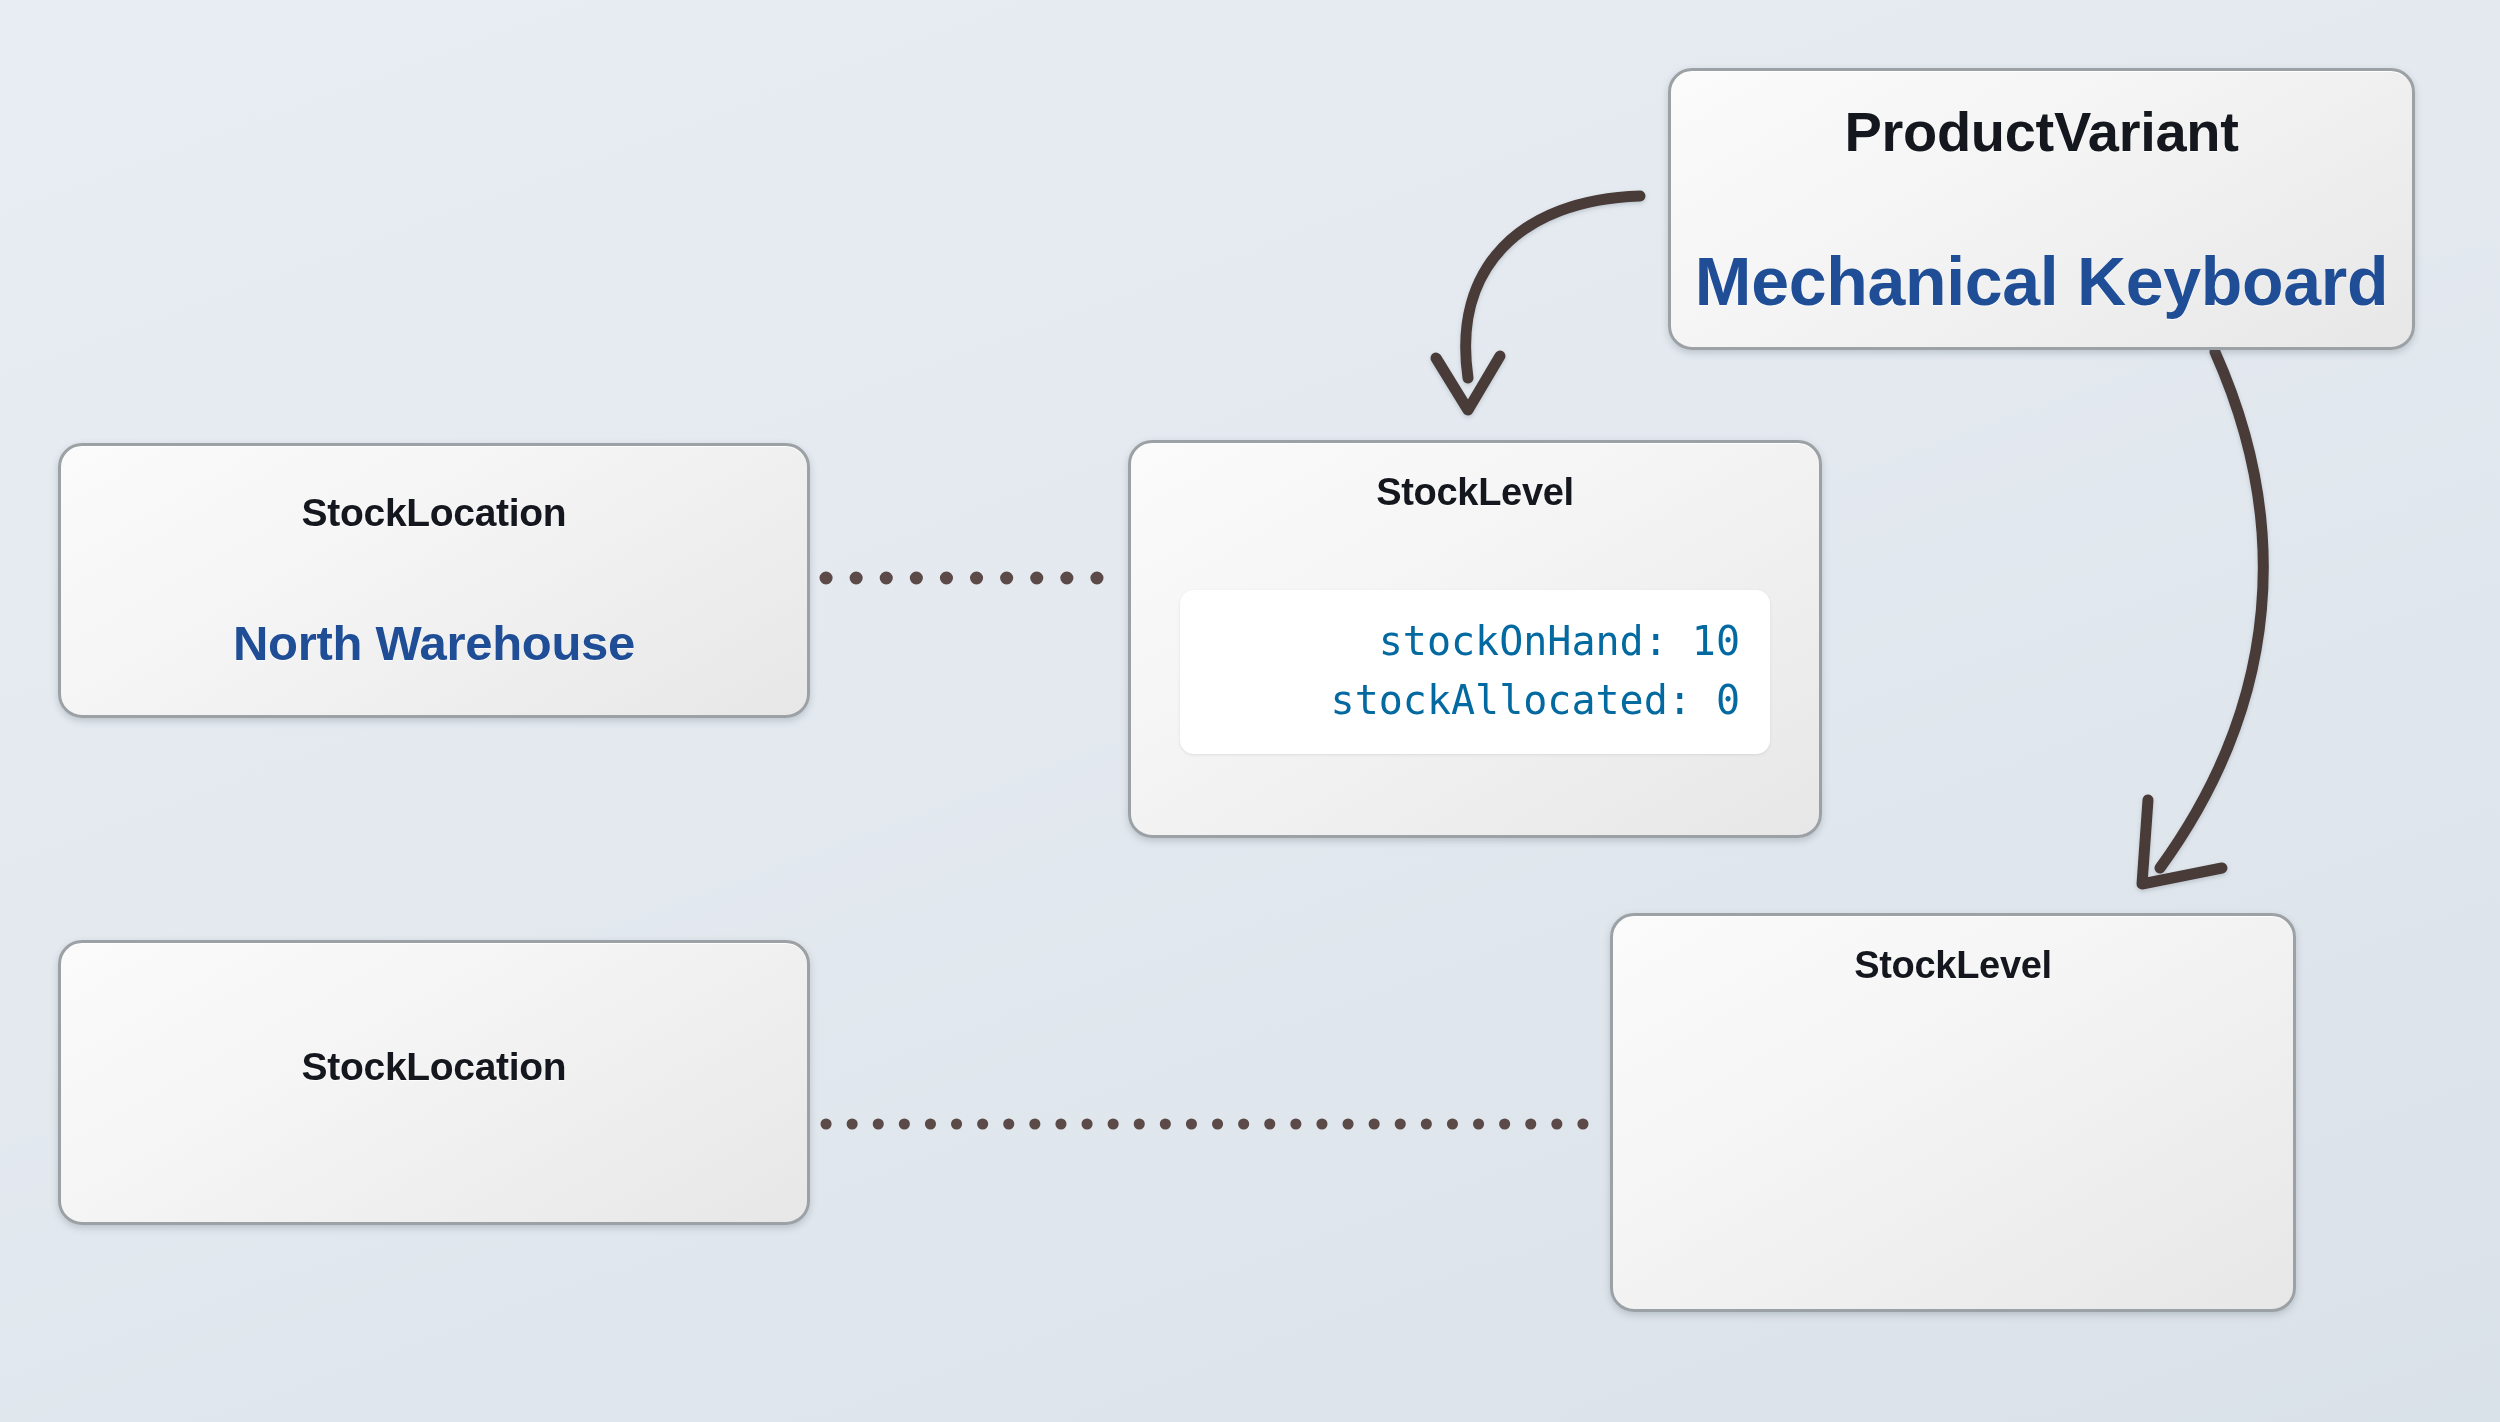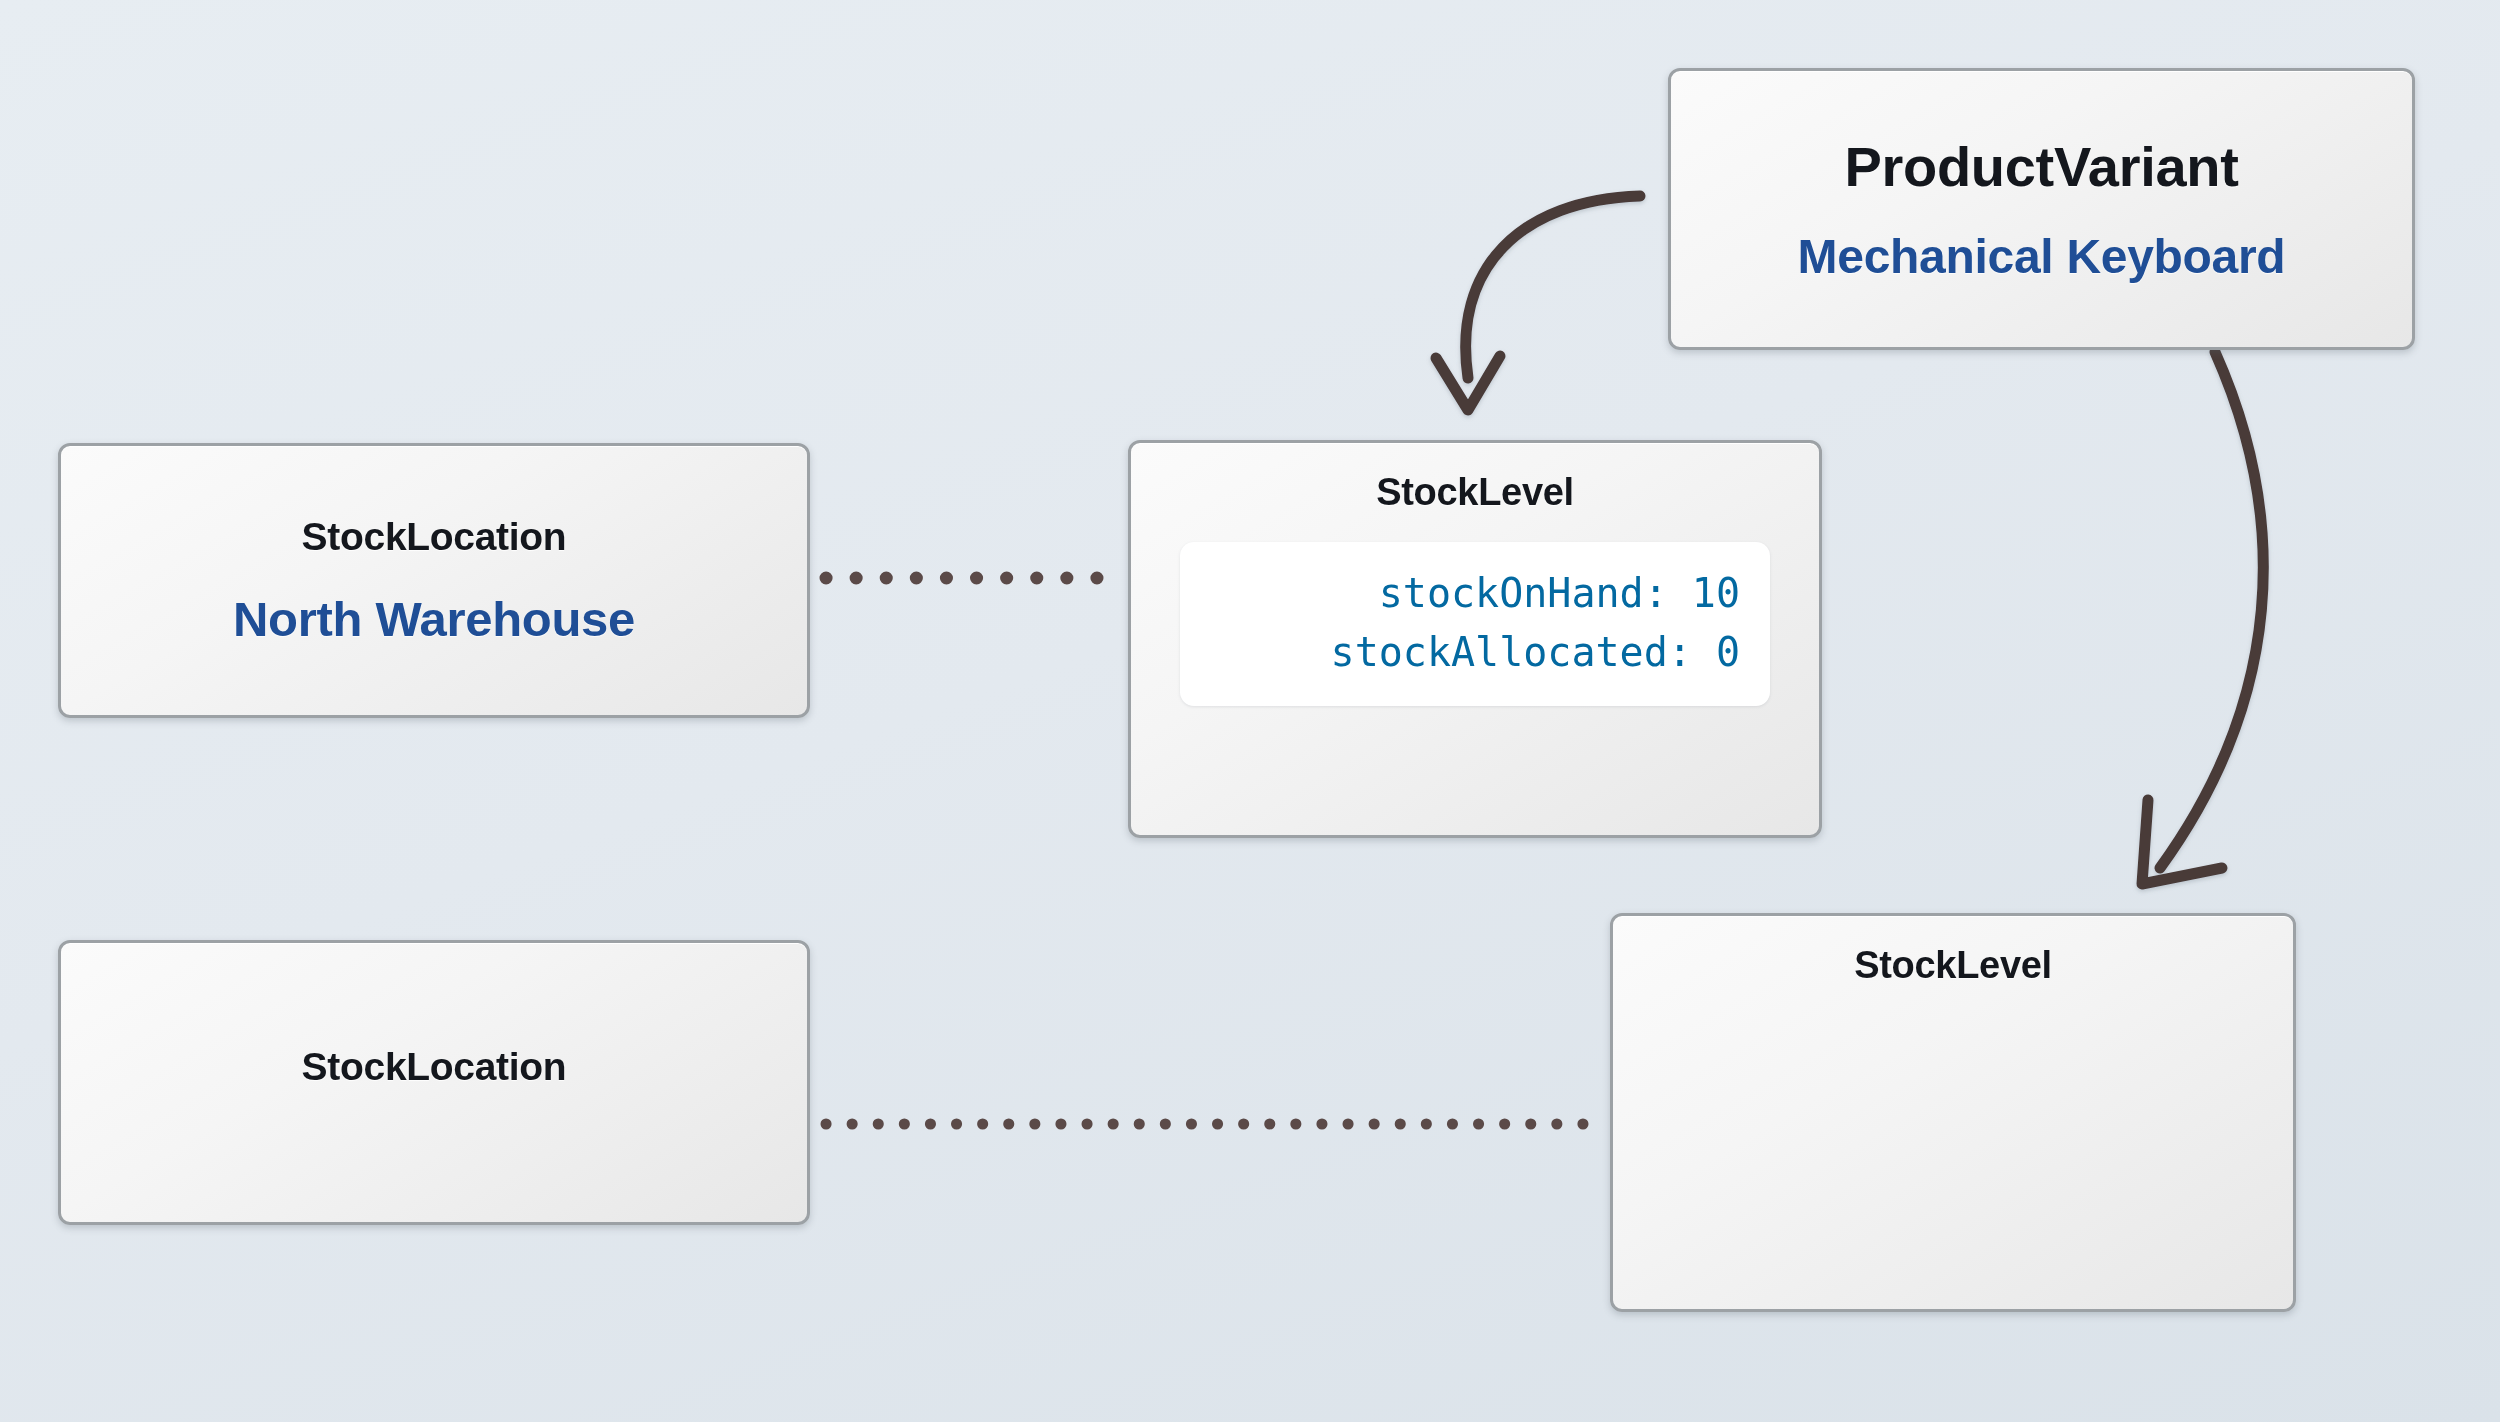--- a/index.html
+++ b/index.html
@@ -17,28 +17,29 @@
     position: relative;
     width: 2500px;
     height: 1422px;
   }
 
   
   .node {
     position: absolute;
     box-sizing: border-box;
     border: 3px solid #9ca1a5;
-    border-radius: 12px;
+    border-radius: 24px;
     background: linear-gradient(150deg, #fbfbfb 0%, #f5f5f5 38%, #e7e7e7 100%);
     box-shadow: 0 3px 7px rgba(90,100,110,0.28),
                 inset 0 1px 0 rgba(255,255,255,0.95);
     display: flex;
     flex-direction: column;
     align-items: center;
     justify-content: center;
+    gap: 48px;
   }
   .node-title {
     font-weight: bold;
     color: #14171d;
     text-align: center;
     letter-spacing: -0.3px;
     text-shadow: 0 1px 1px rgba(255,255,255,0.9);
     white-space: nowrap;
   }
   .node-subtitle {
@@ -49,21 +50,21 @@
     text-shadow: 0 1px 1px rgba(255,255,255,0.85);
     white-space: nowrap;
   }
 
   
   #node-product-variant {
     left: 1668px; top: 68px;
     width: 747px; height: 282px;
   }
   #node-product-variant .node-title { font-size: 56px; margin-bottom: 30px; }
-  #node-product-variant .node-subtitle { font-size: 48px; }
+  #node-product-variant .node-subtitle { font-size: 68px; }
 
   #node-stock-location-north {
     left: 58px; top: 443px;
     width: 752px; height: 275px;
   }
   #node-stock-location-south {
     left: 58px; top: 940px;
     width: 752px; height: 285px;
   }
   .location .node-title { font-size: 39px; margin-bottom: 32px; }

